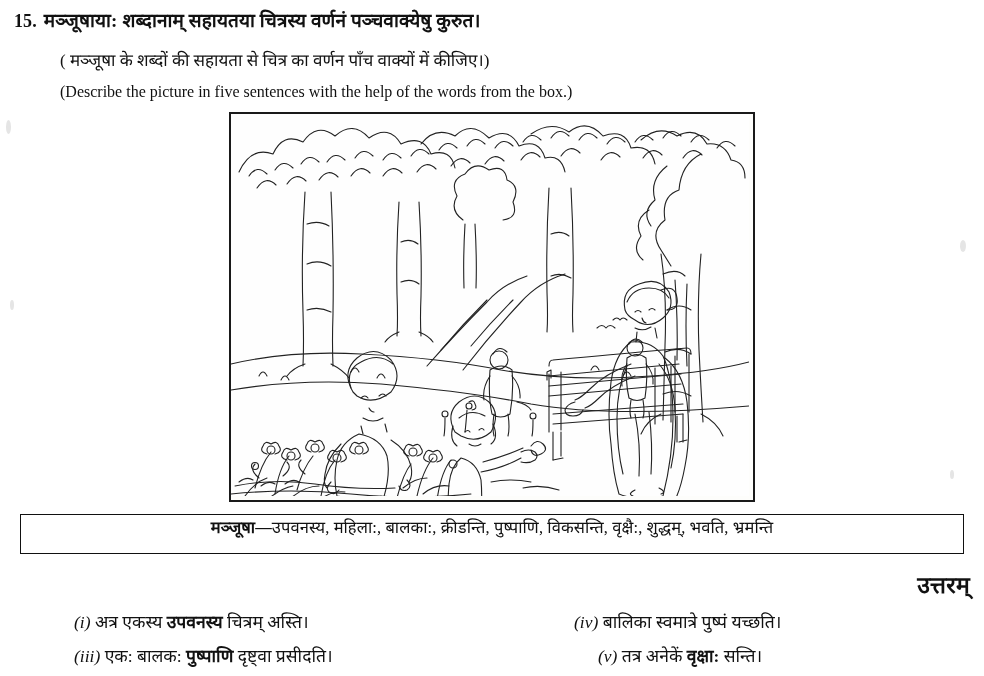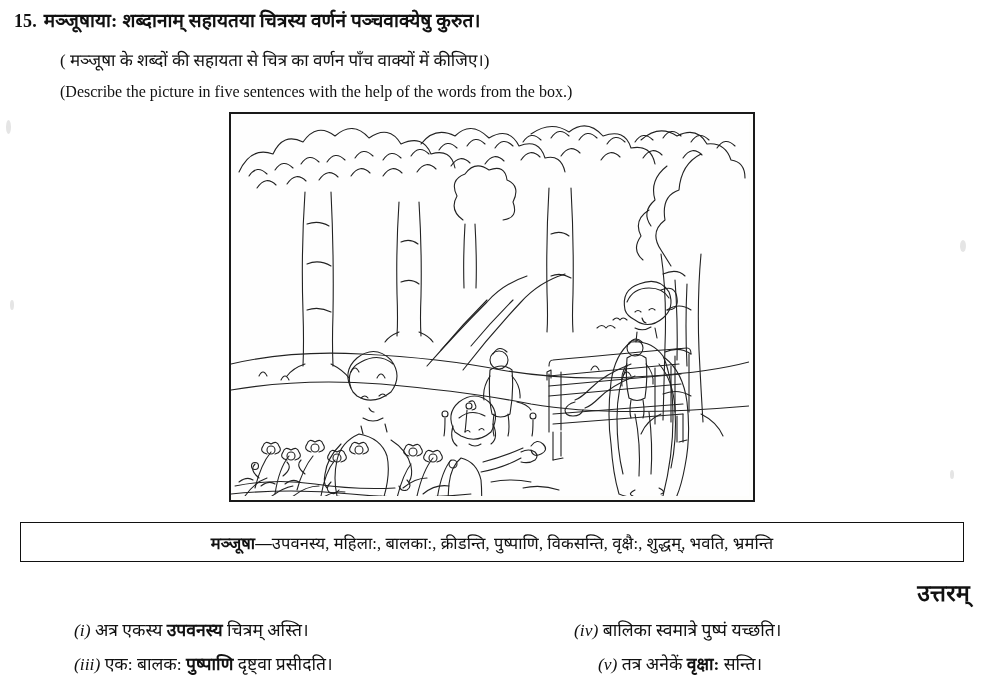--- a/index.html
+++ b/index.html
@@ -68,25 +68,24 @@
     background: #fdfdfb;
     position: relative;
     overflow: hidden;
   }
   .picture-frame svg {
     display: block;
   }
 
   
   .manjusha-box {
-    margin: 20px 6px 0 6px;
+    margin: 12px 6px 0 6px;
     border: 1.5px solid #111;
     height: 38px;
     display: flex;
-    align-items: center;
     justify-content: center;
     background: #fff;
   }
   .manjusha-inner {
     font-size: 16.5px;
     white-space: nowrap;
     letter-spacing: 0.1px;
   }
   .manjusha-label {
     font-weight: bold;

